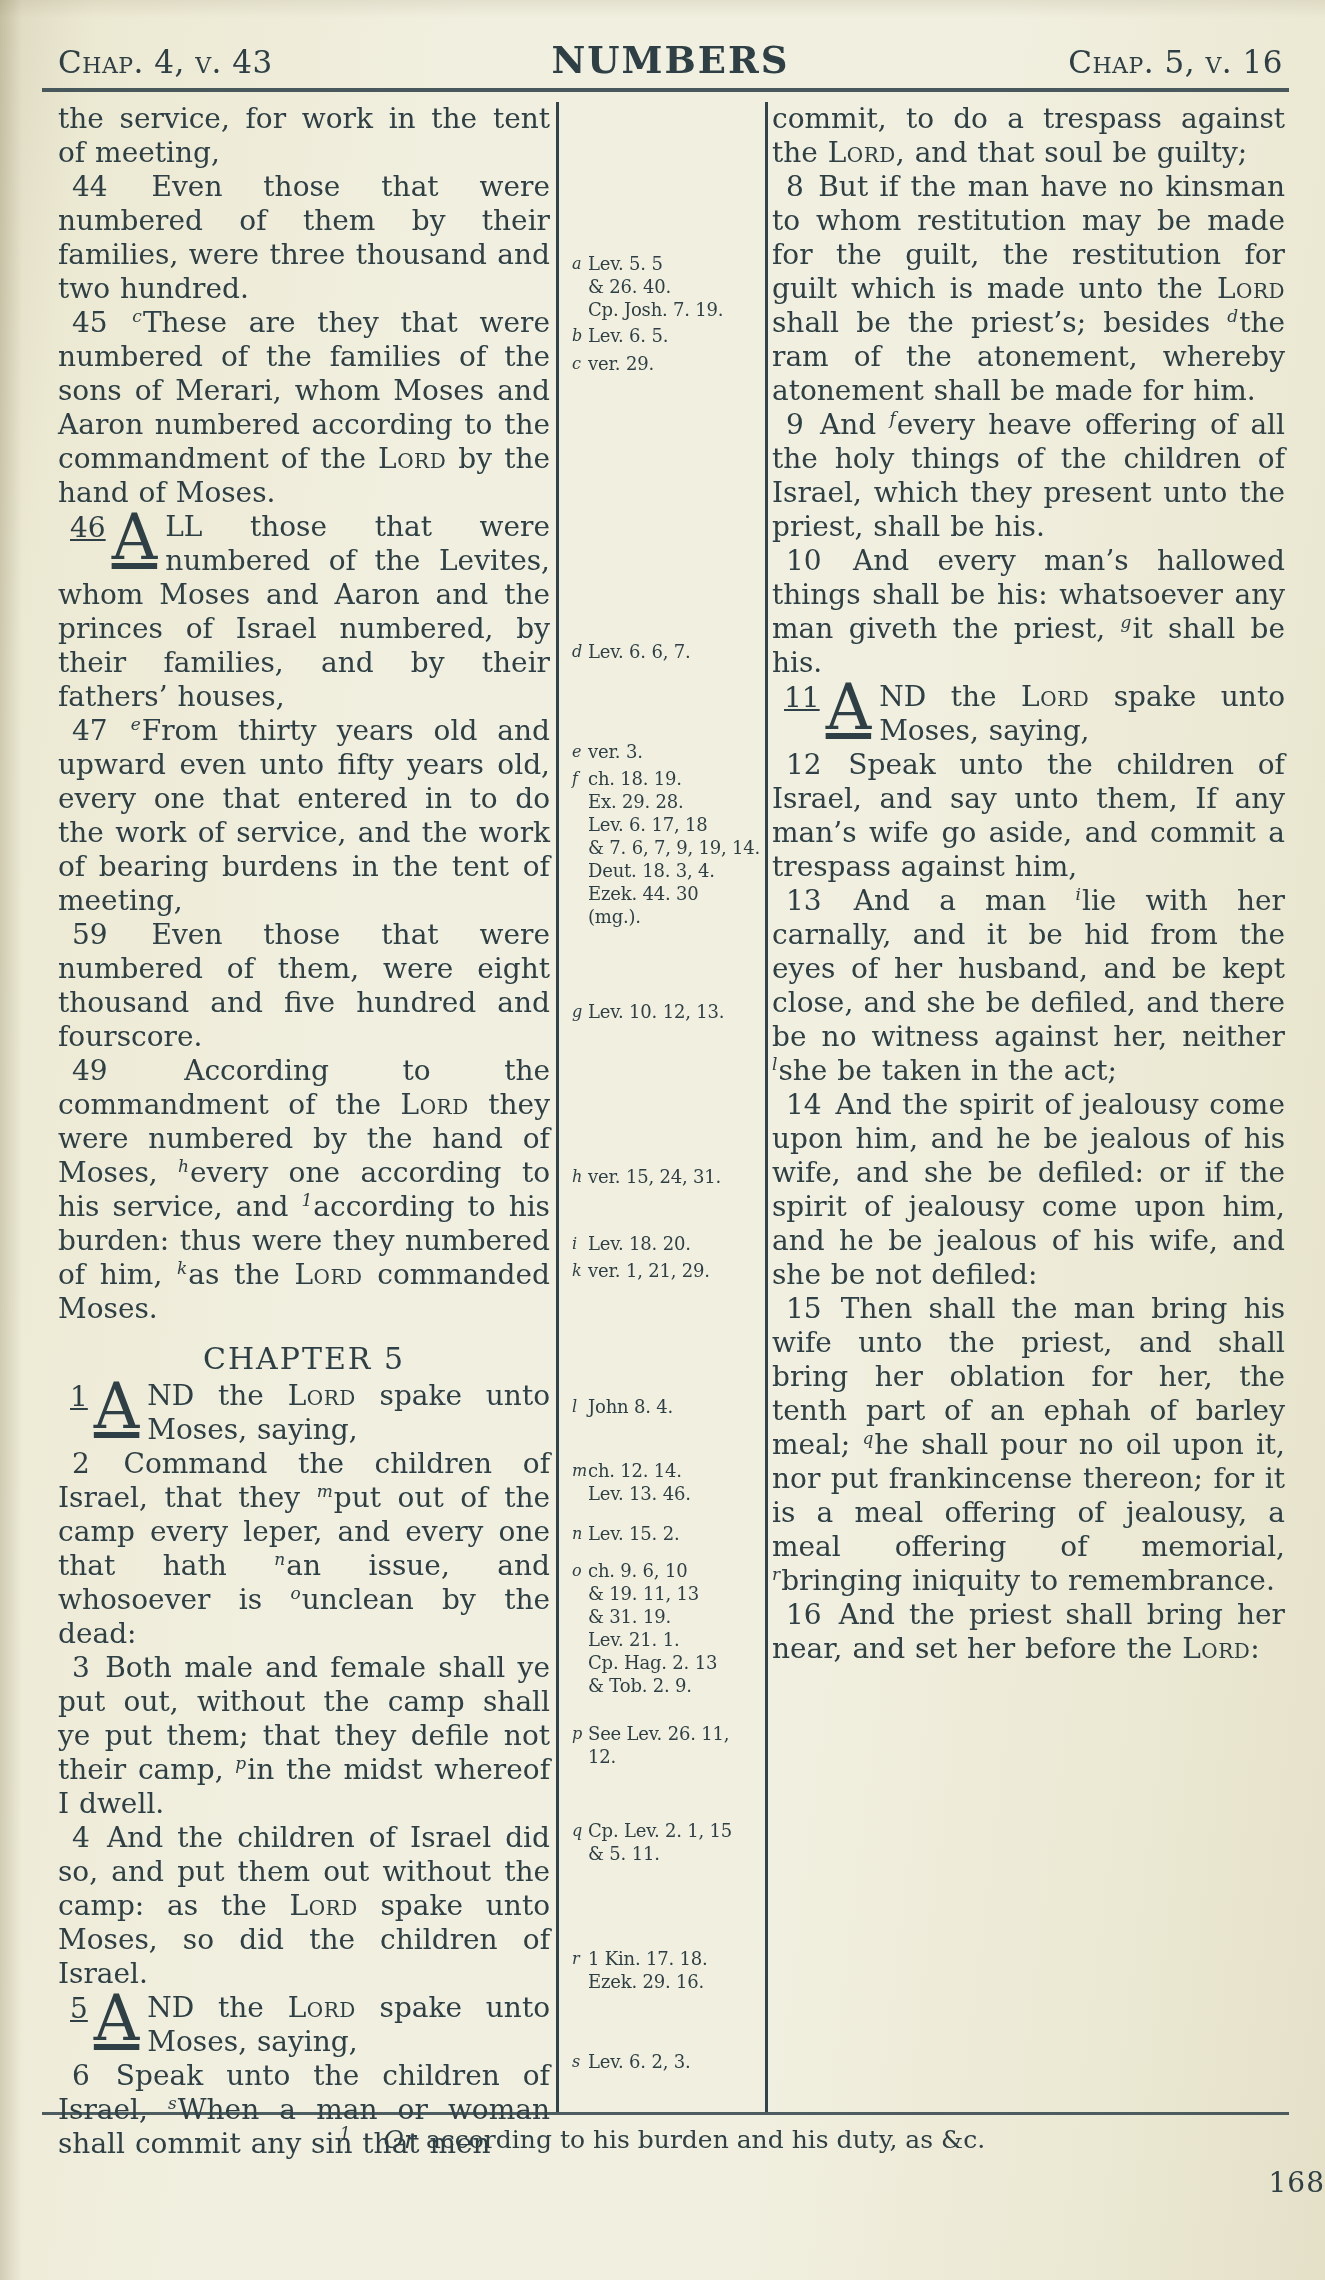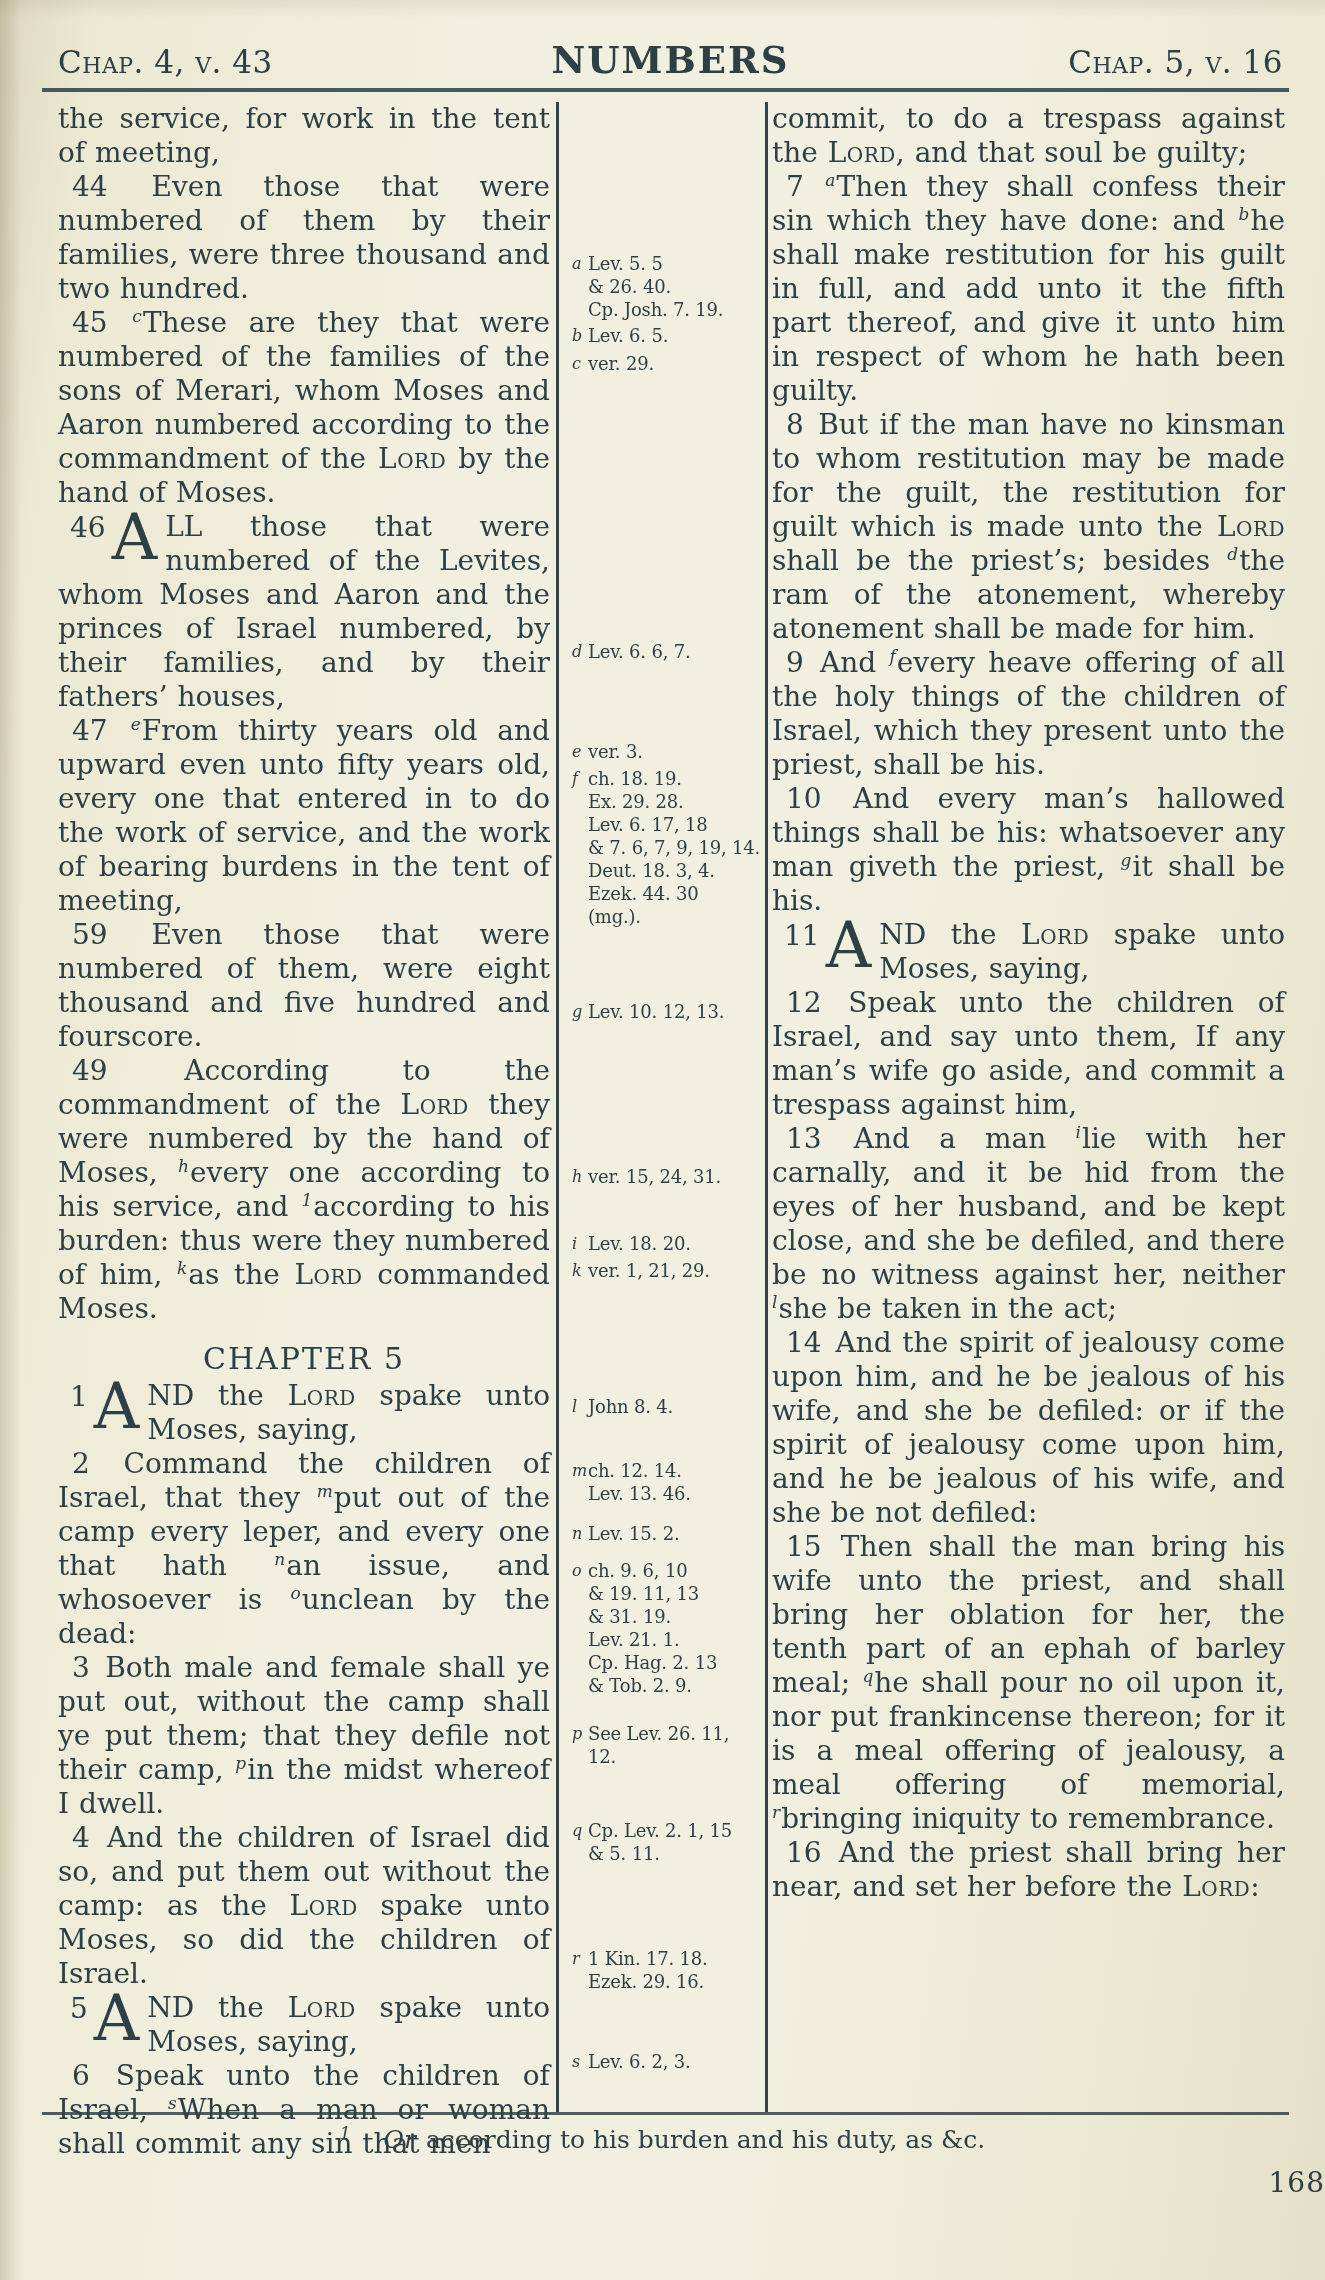--- a/index.html
+++ b/index.html
@@ -29,21 +29,21 @@
   .refs{width:206px;margin-left:6px;position:relative;
     border-left:3px solid #31444b;border-right:3px solid #31444b;}
   .col-right{flex:1;padding-left:4px;}
 
   .verse{margin:0;font-size:28px;line-height:34px;text-align:justify;text-indent:14px;word-spacing:1px;}
   .verse.cont{text-indent:0;}
   .verse.drop{text-indent:0;}
   .vn{padding-right:3px;}
   sup{font-style:italic;font-size:17px;line-height:0;vertical-align:super;padding-right:1px;}
   .chap-head{margin:15px 0 2px;font-size:30px;line-height:36px;text-align:center;letter-spacing:2px;text-indent:0;}
-  .dcwrap{float:left;display:flex;align-items:flex-start;height:64px;margin:0 8px 0 12px;}
+  .dcwrap{float:left;display:flex;align-items:flex-start;height:64px;margin:0 8px 0 12px;text-decoration:underline;}
   .dcwrap .vn{line-height:36px;}
   .dropcap{font-size:63px;line-height:55px;margin-left:3px;font-weight:500;}
 
   
   .ref{position:absolute;left:12px;right:1px;font-size:18px;line-height:23px;
     padding-left:17px;white-space:nowrap;overflow:hidden;letter-spacing:-.2px;}
   .ref .rl{position:absolute;left:1px;top:0;font-style:italic;font-size:16px;}
 
   
   .footnote{position:absolute;top:2125px;left:0;right:0;text-align:center;font-size:25px;}
@@ -104,21 +104,20 @@
         <div class="ref" style="top: 1357px;"><span class="rl">m</span>ch. 12. 14.<br>Lev. 13. 46.</div>
         <div class="ref" style="top: 1420px;"><span class="rl">n</span>Lev. 15. 2.</div>
         <div class="ref" style="top: 1457px;"><span class="rl">o</span>ch. 9. 6, 10<br>&amp; 19. 11, 13<br>&amp; 31. 19.<br>Lev. 21. 1.<br>Cp. Hag. 2. 13<br>&amp; Tob. 2. 9.</div>
         <div class="ref" style="top: 1620px;"><span class="rl">p</span>See Lev. 26. 11,<br>12.</div>
         <div class="ref" style="top: 1717px;"><span class="rl">q</span>Cp. Lev. 2. 1, 15<br>&amp; 5. 11.</div>
         <div class="ref" style="top: 1845px;"><span class="rl">r</span>1 Kin. 17. 18.<br>Ezek. 29. 16.</div>
         <div class="ref" style="top: 1948px;"><span class="rl">s</span>Lev. 6. 2, 3.</div>
       </div>
     <div class="col-right" id="right-col">
         <p class="verse cont">commit, to do a trespass against the <span class="sc">Lord</span>, and that soul be guilty;</p>
-        <p class="verse"><span class="vn">7</span> <sup>a</sup>Then they shall confess their sin which they have done: and <sup>b</sup>he shall make restitution for his guilt in full, and add unto it the fifth part thereof, and give it unto him in respect of whom he hath been guilty.</p>
         <p class="verse"><span class="vn">8</span> But if the man have no kinsman to whom restitution may be made for the guilt, the restitution for guilt which is made unto the <span class="sc">Lord</span> shall be the priest’s; besides <sup>d</sup>the ram of the atonement, whereby atonement shall be made for him.</p>
         <p class="verse"><span class="vn">9</span> And <sup>f</sup>every heave offering of all the holy things of the children of Israel, which they present unto the priest, shall be his.</p>
         <p class="verse"><span class="vn">10</span> And every man’s hallowed things shall be his: whatsoever any man giveth the priest, <sup>g</sup>it shall be his.</p>
         <p class="verse drop"><span class="dcwrap">
             <span class="vn">11</span>
             <span class="dropcap">A</span>
           </span>ND the <span class="sc">Lord</span> spake unto Moses, saying,</p>
         <p class="verse"><span class="vn">12</span> Speak unto the children of Israel, and say unto them, If any man’s wife go aside, and commit a trespass against him,</p>
         <p class="verse"><span class="vn">13</span> And a man <sup>i</sup>lie with her carnally, and it be hid from the eyes of her husband, and be kept close, and she be defiled, and there be no witness against her, neither <sup>l</sup>she be taken in the act;</p>
         <p class="verse"><span class="vn">14</span> And the spirit of jealousy come upon him, and he be jealous of his wife, and she be defiled: or if the spirit of jealousy come upon him, and he be jealous of his wife, and she be not defiled:</p>

